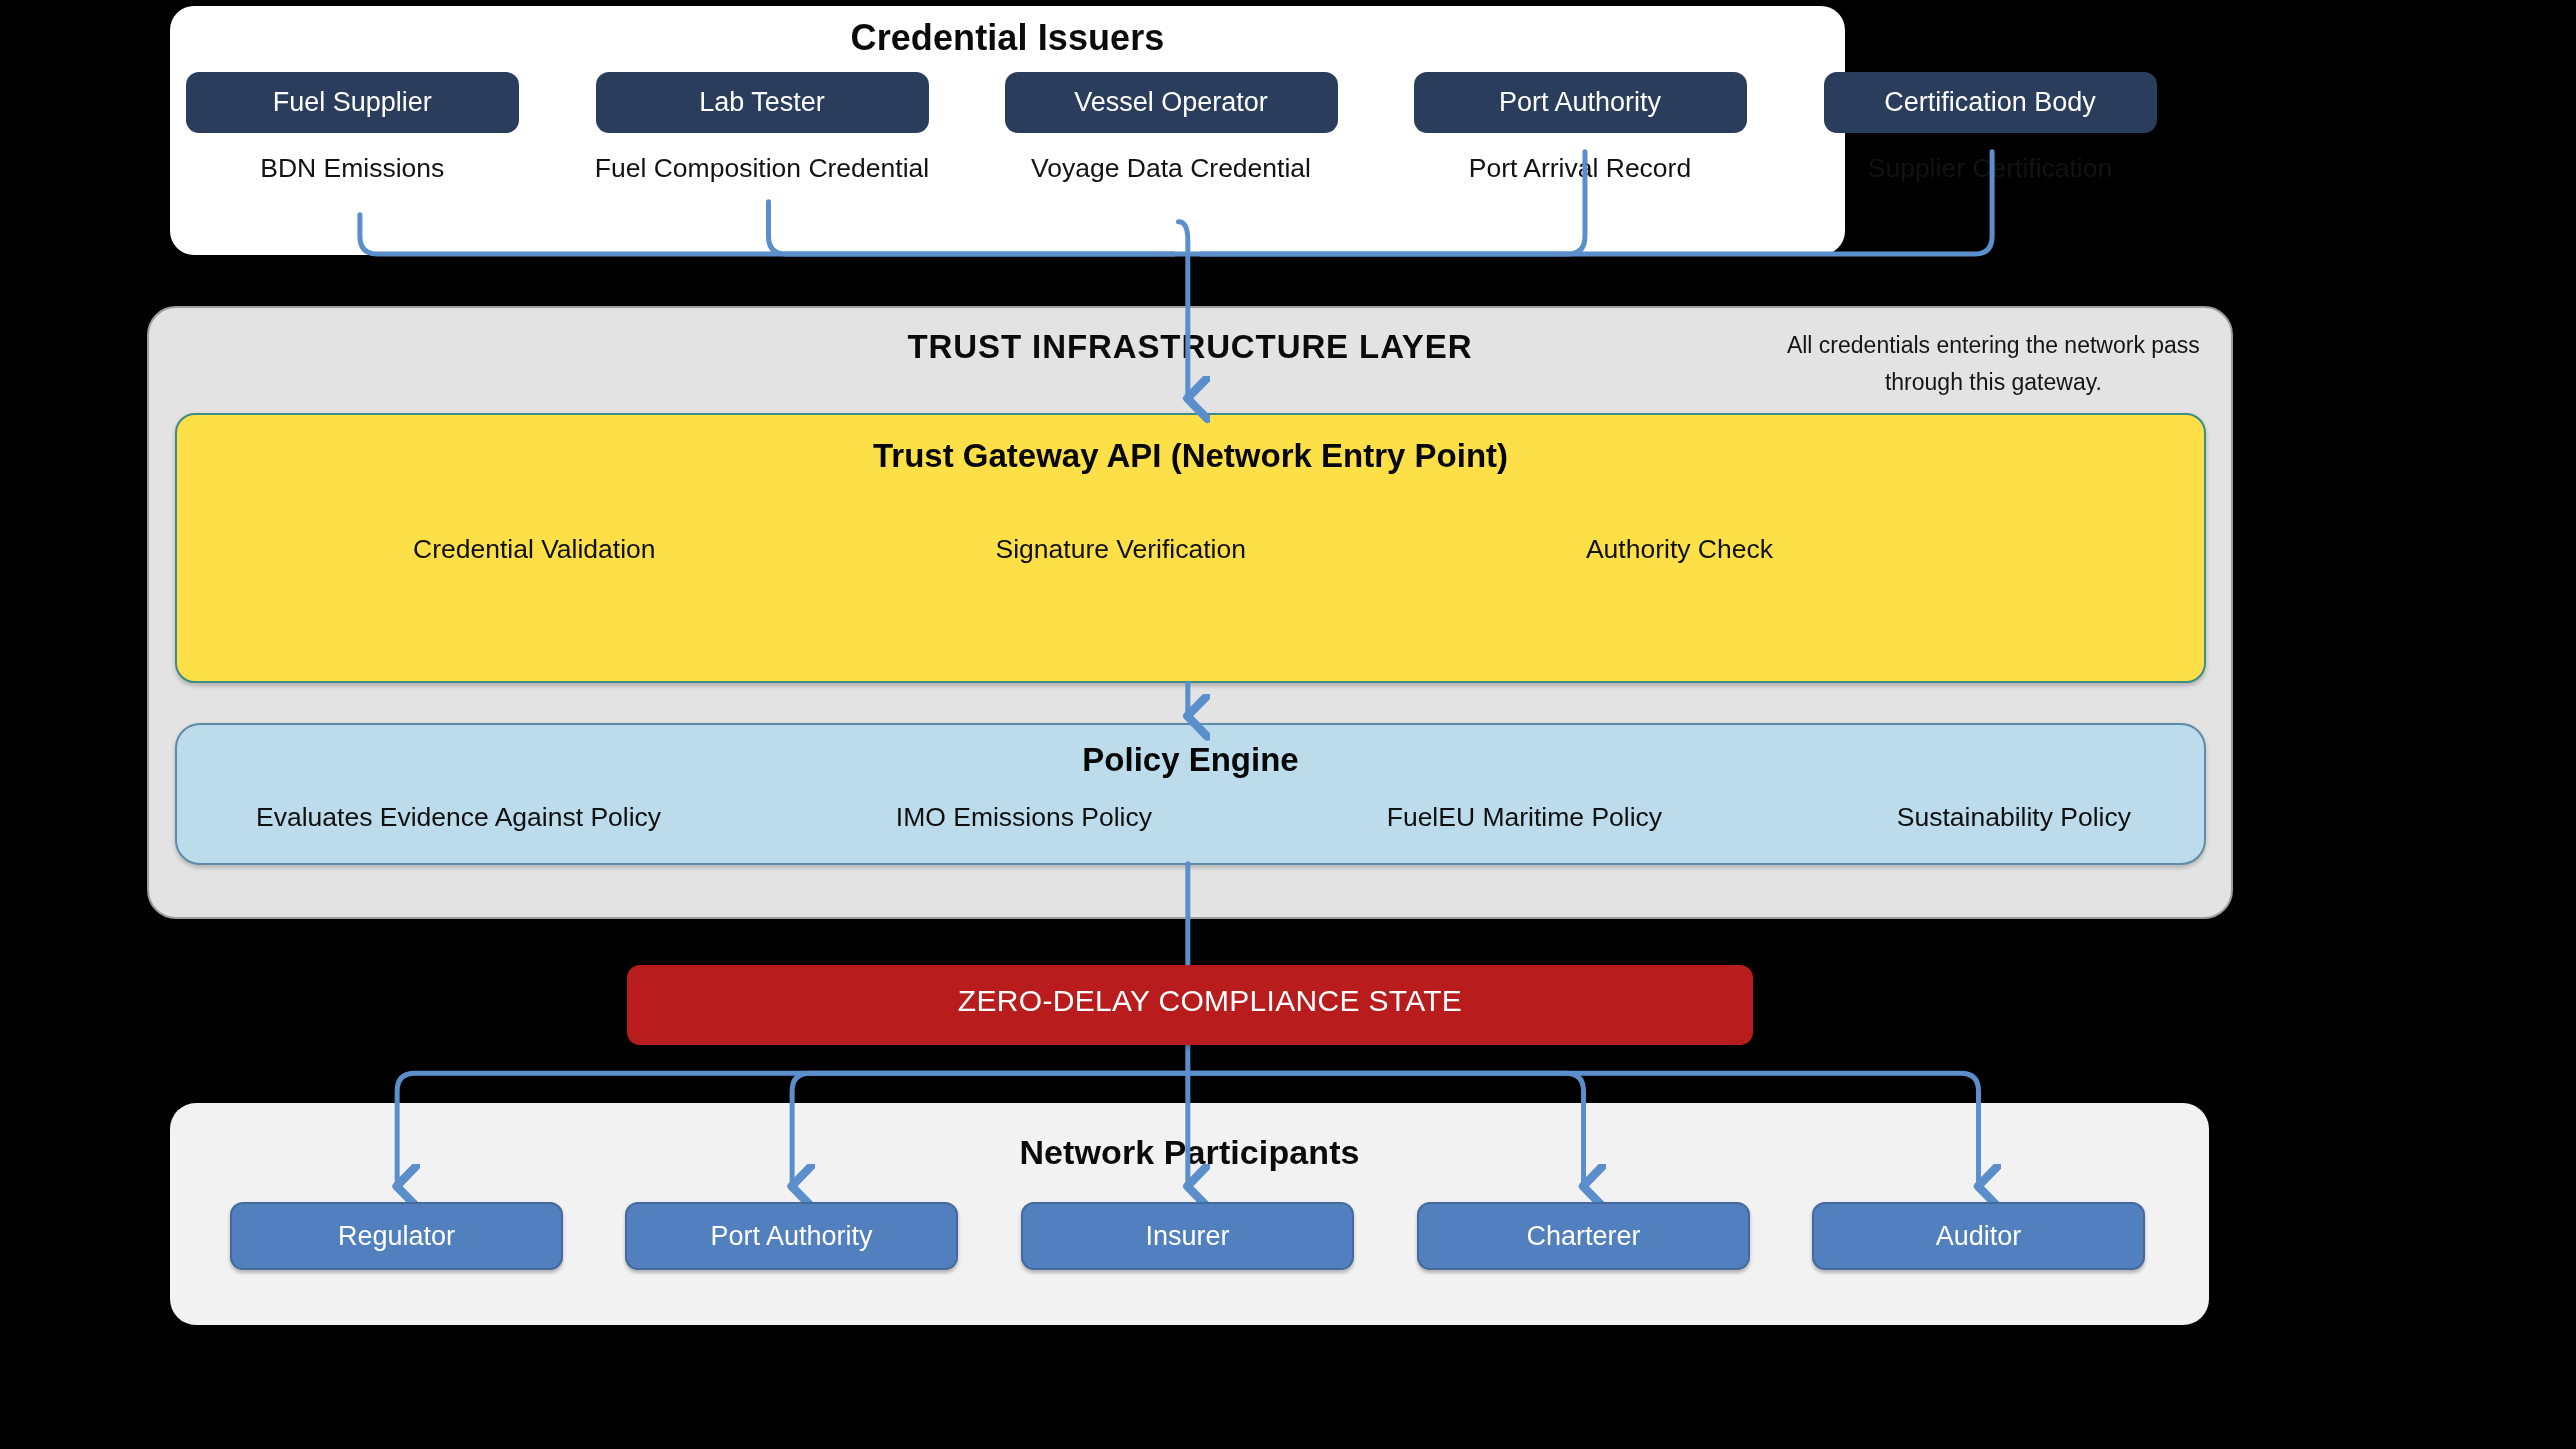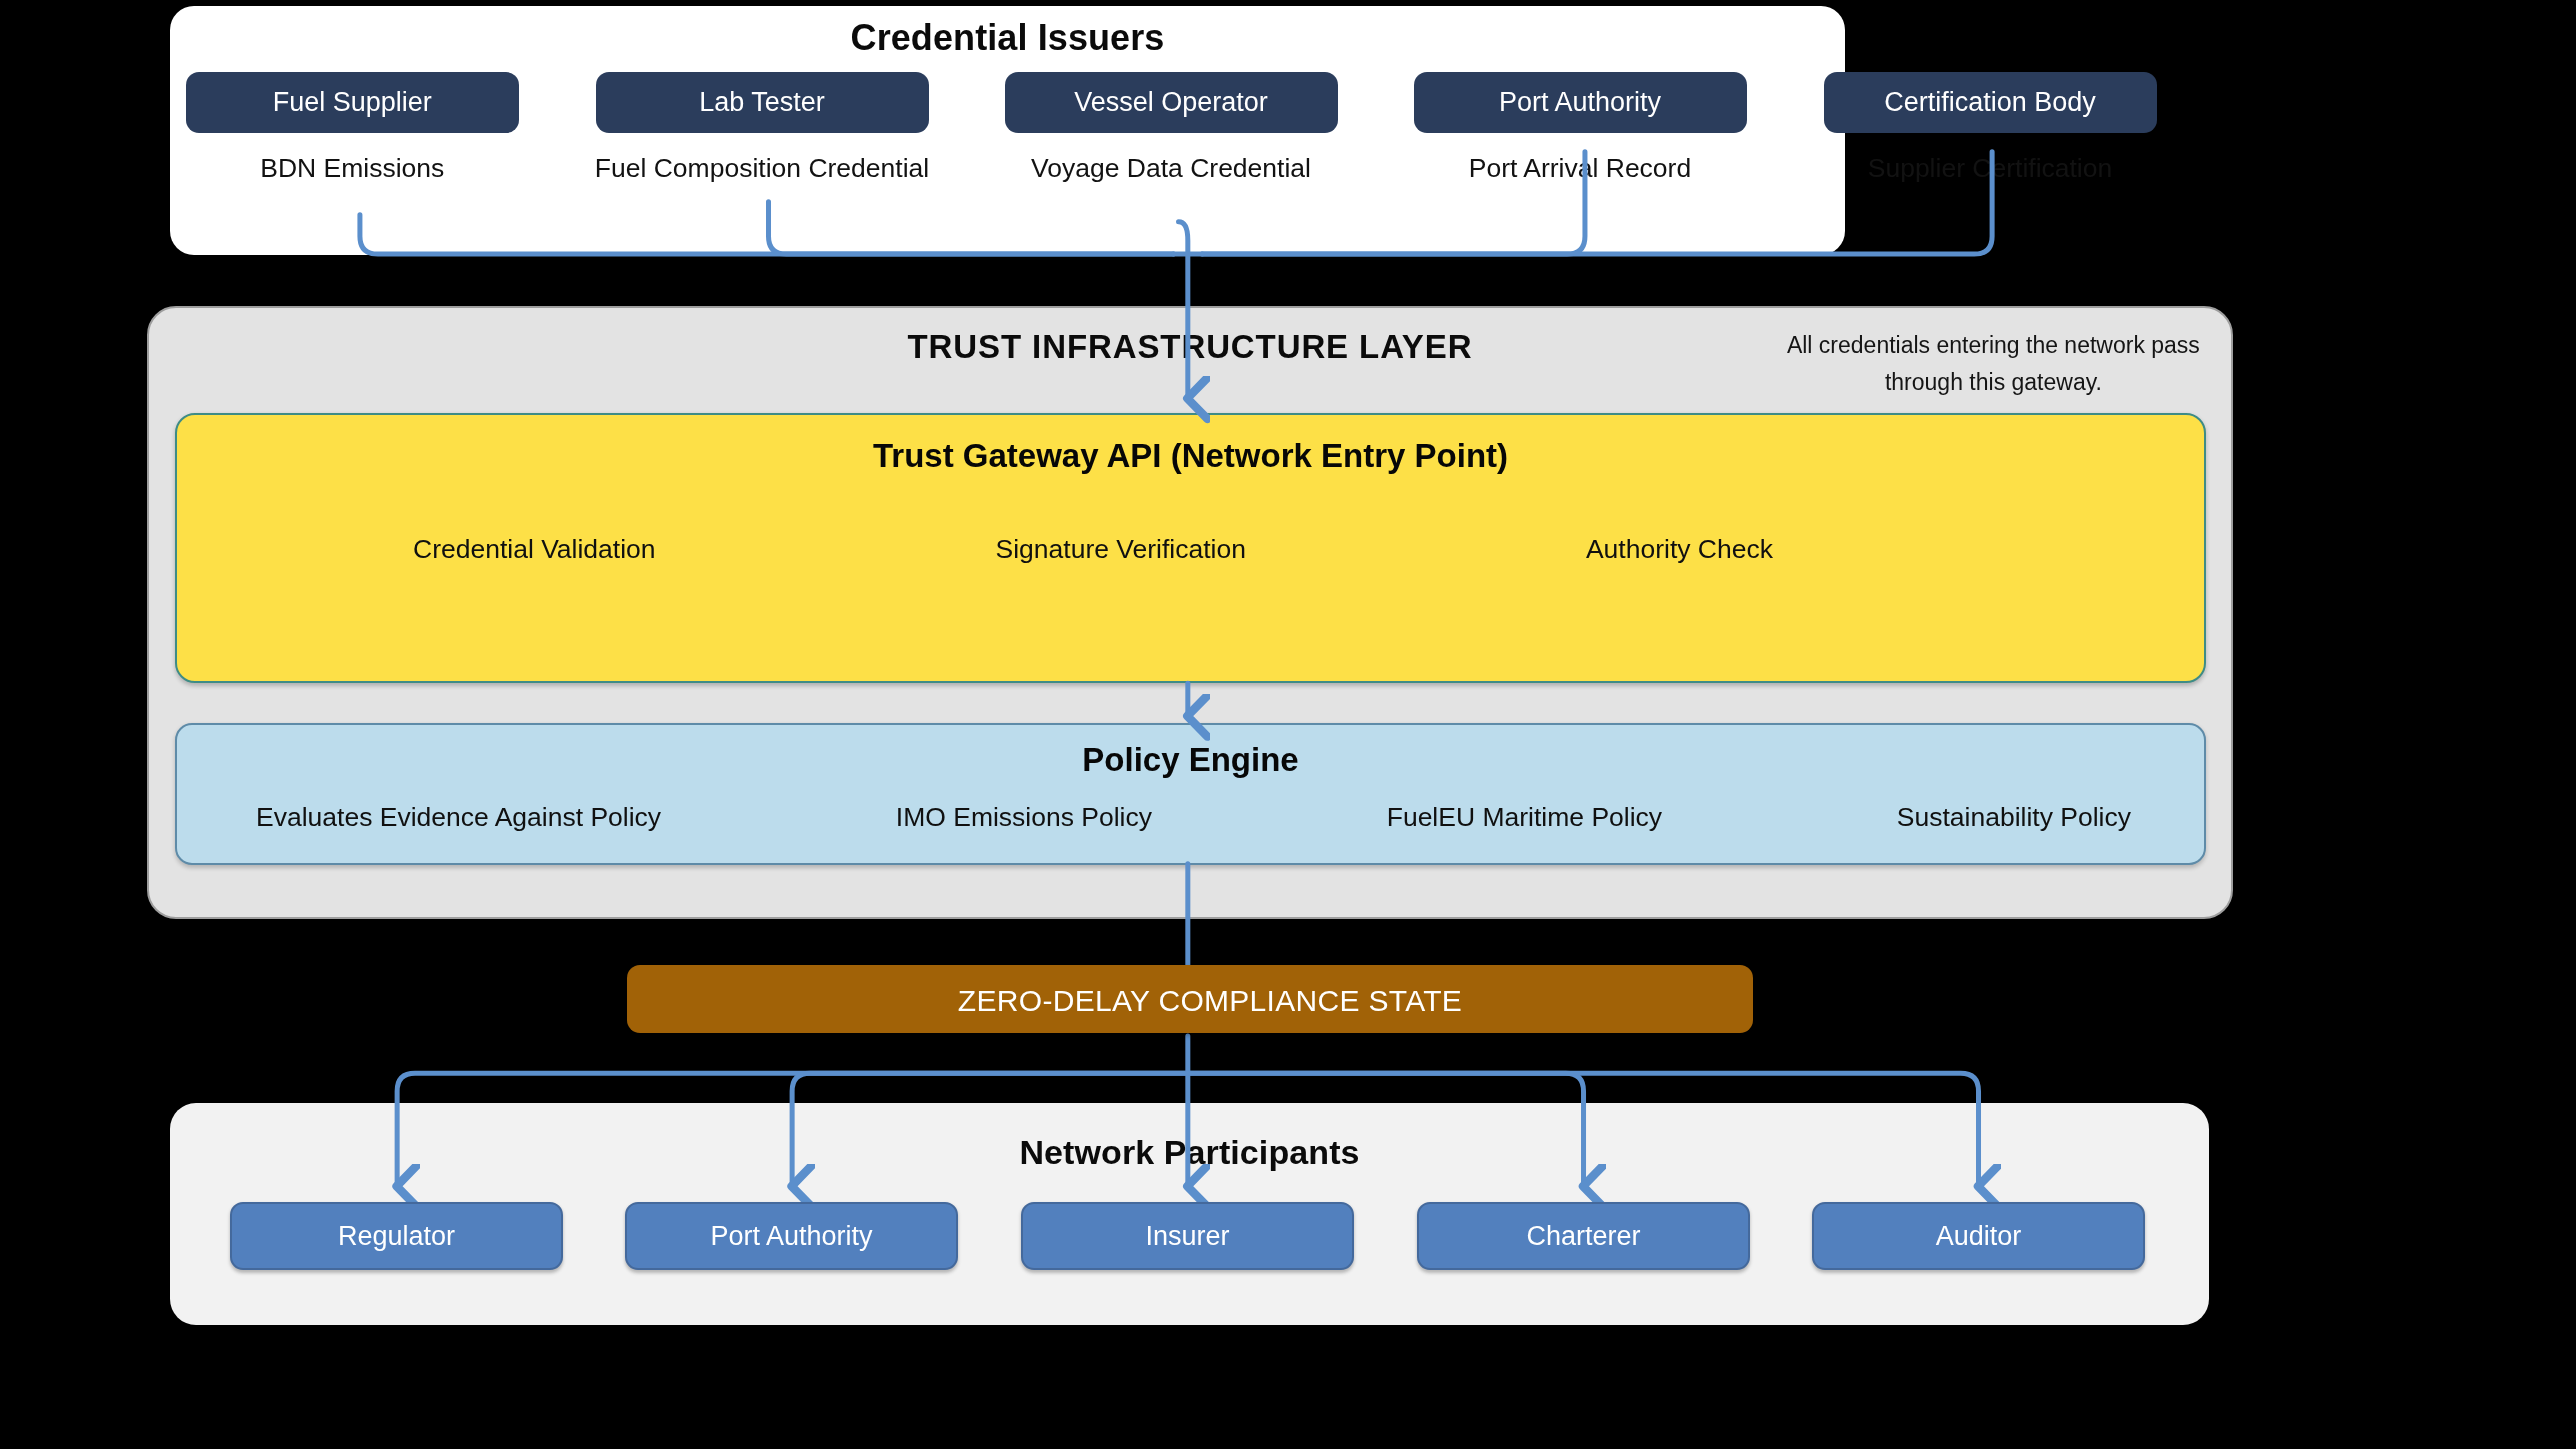--- a/index.html
+++ b/index.html
@@ -172,21 +172,21 @@
   
   #policy-box {
     position: absolute;
     left: 26px;
     top: 415px;
     width: 2031px;
     height: 142px;
     box-sizing: border-box;
     background: #BCDCEC;
     border: 2.1px solid #5E8BA8;
-    border-radius: 17px;
+    border-radius: 25px;
     box-shadow: 0 2.1px 4.3px rgba(0,0,0,0.20);
   }
   #policy-title {
     position: absolute;
     top: 15.7px;
     left: 0;
     width: 100%;
     text-align: center;
     font-size: 33px;
     font-weight: bold;
@@ -218,23 +218,23 @@
     line-height: 37px;
     color: #151515;
   }
 
   
   #compliance-bar {
     position: absolute;
     left: 627px;
     top: 965px;
     width: 1126px;
-    height: 68px;
-    box-sizing: border-box;
-    background: #a16207;
+    height: 80px;
+    box-sizing: border-box;
+    background: #b91c1c;
     border-radius: 13px;
     color: #FFFFFF;
     font-size: 30px;
     line-height: 72px;
     text-align: center;
     letter-spacing: 0.3px;
     z-index: 6;
     box-shadow: 0 2.1px 4.3px rgba(0,0,0,0.25);
     padding-left: 40px;
   }

